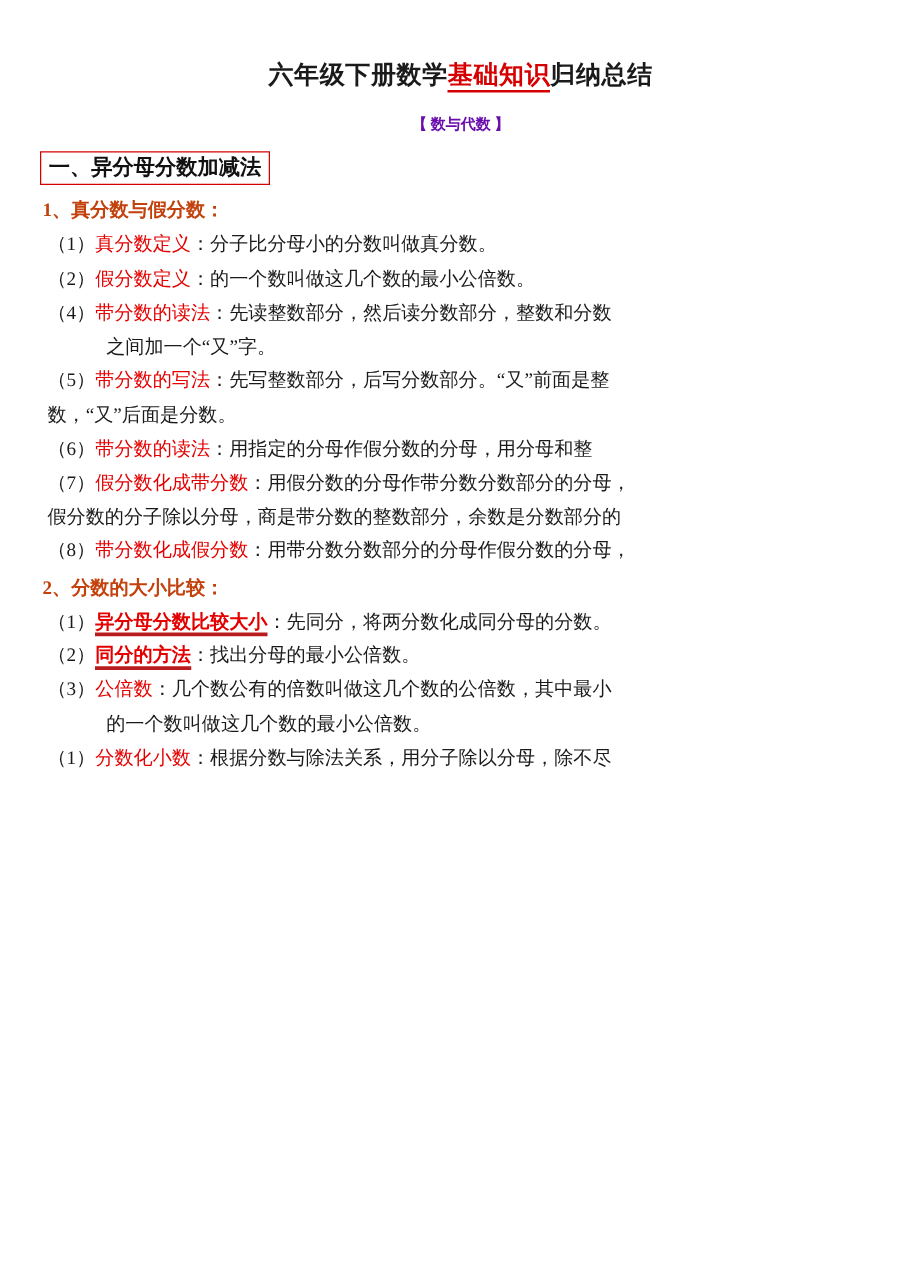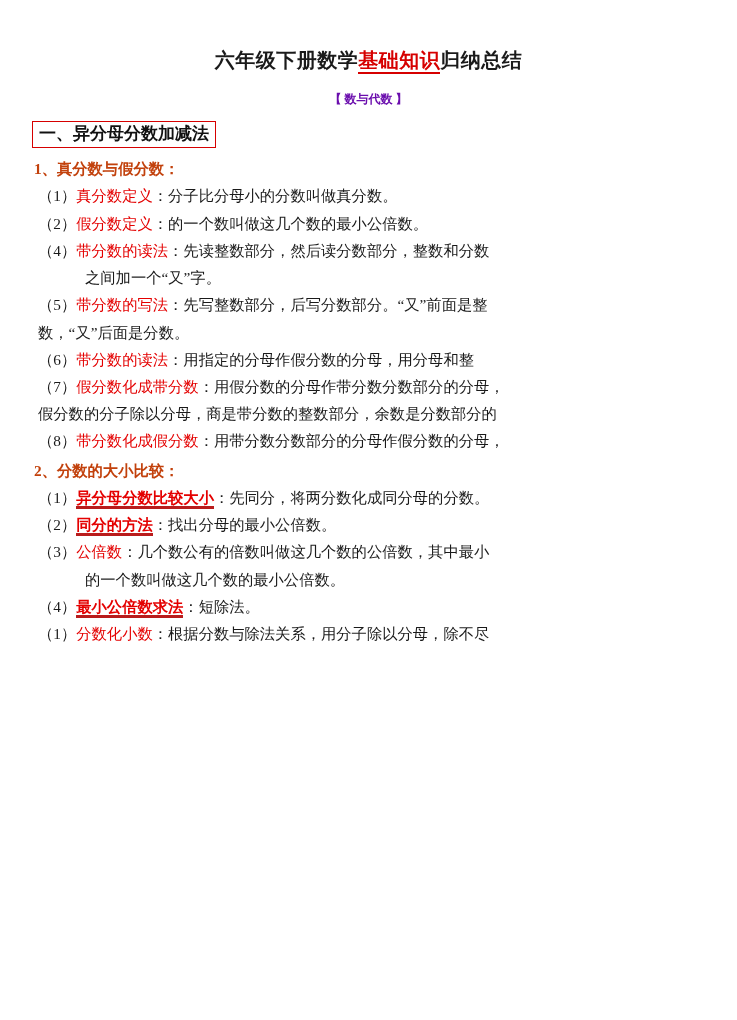--- a/index.html
+++ b/index.html
@@ -114,17 +114,16 @@
       <div class="indent-blk2">数，“又”后面是分数。</div>
       <div class="item"><span>（6）</span><span class="kw">带分数的读法</span><span>：用指定的分母作假分数的分母，用分母和整</span></div>
       <div class="item"><span>（7）</span><span class="kw">假分数化成带分数</span><span>：用假分数的分母作带分数分数部分的分母，</span></div>
       <div class="indent-blk2">假分数的分子除以分母，商是带分数的整数部分，余数是分数部分的</div>
       <div class="item"><span>（8）</span><span class="kw">带分数化成假分数</span><span>：用带分数分数部分的分母作假分数的分母，</span></div>
       <div class="sub-head">2、分数的大小比较：</div>
       <div class="item"><span>（1）</span><span class="kw-u">异分母分数比较大小</span><span>：先同分，将两分数化成同分母的分数。</span></div>
       <div class="item"><span>（2）</span><span class="kw-u">同分的方法</span><span>：找出分母的最小公倍数。</span></div>
       <div class="item"><span>（3）</span><span class="kw">公倍数</span><span>：几个数公有的倍数叫做这几个数的公倍数，其中最小</span></div>
       <div class="indent-blk">的一个数叫做这几个数的最小公倍数。</div>
-      <div class="item"><span>（4）</span><span class="kw-u">最小公倍数求法</span><span>：短除法。</span></div>
       <div class="item"><span>（1）</span><span class="kw">分数化小数</span><span>：根据分数与除法关系，用分子除以分母，除不尽</span></div>
     </div>
 
 </div>
 
 </body></html>

